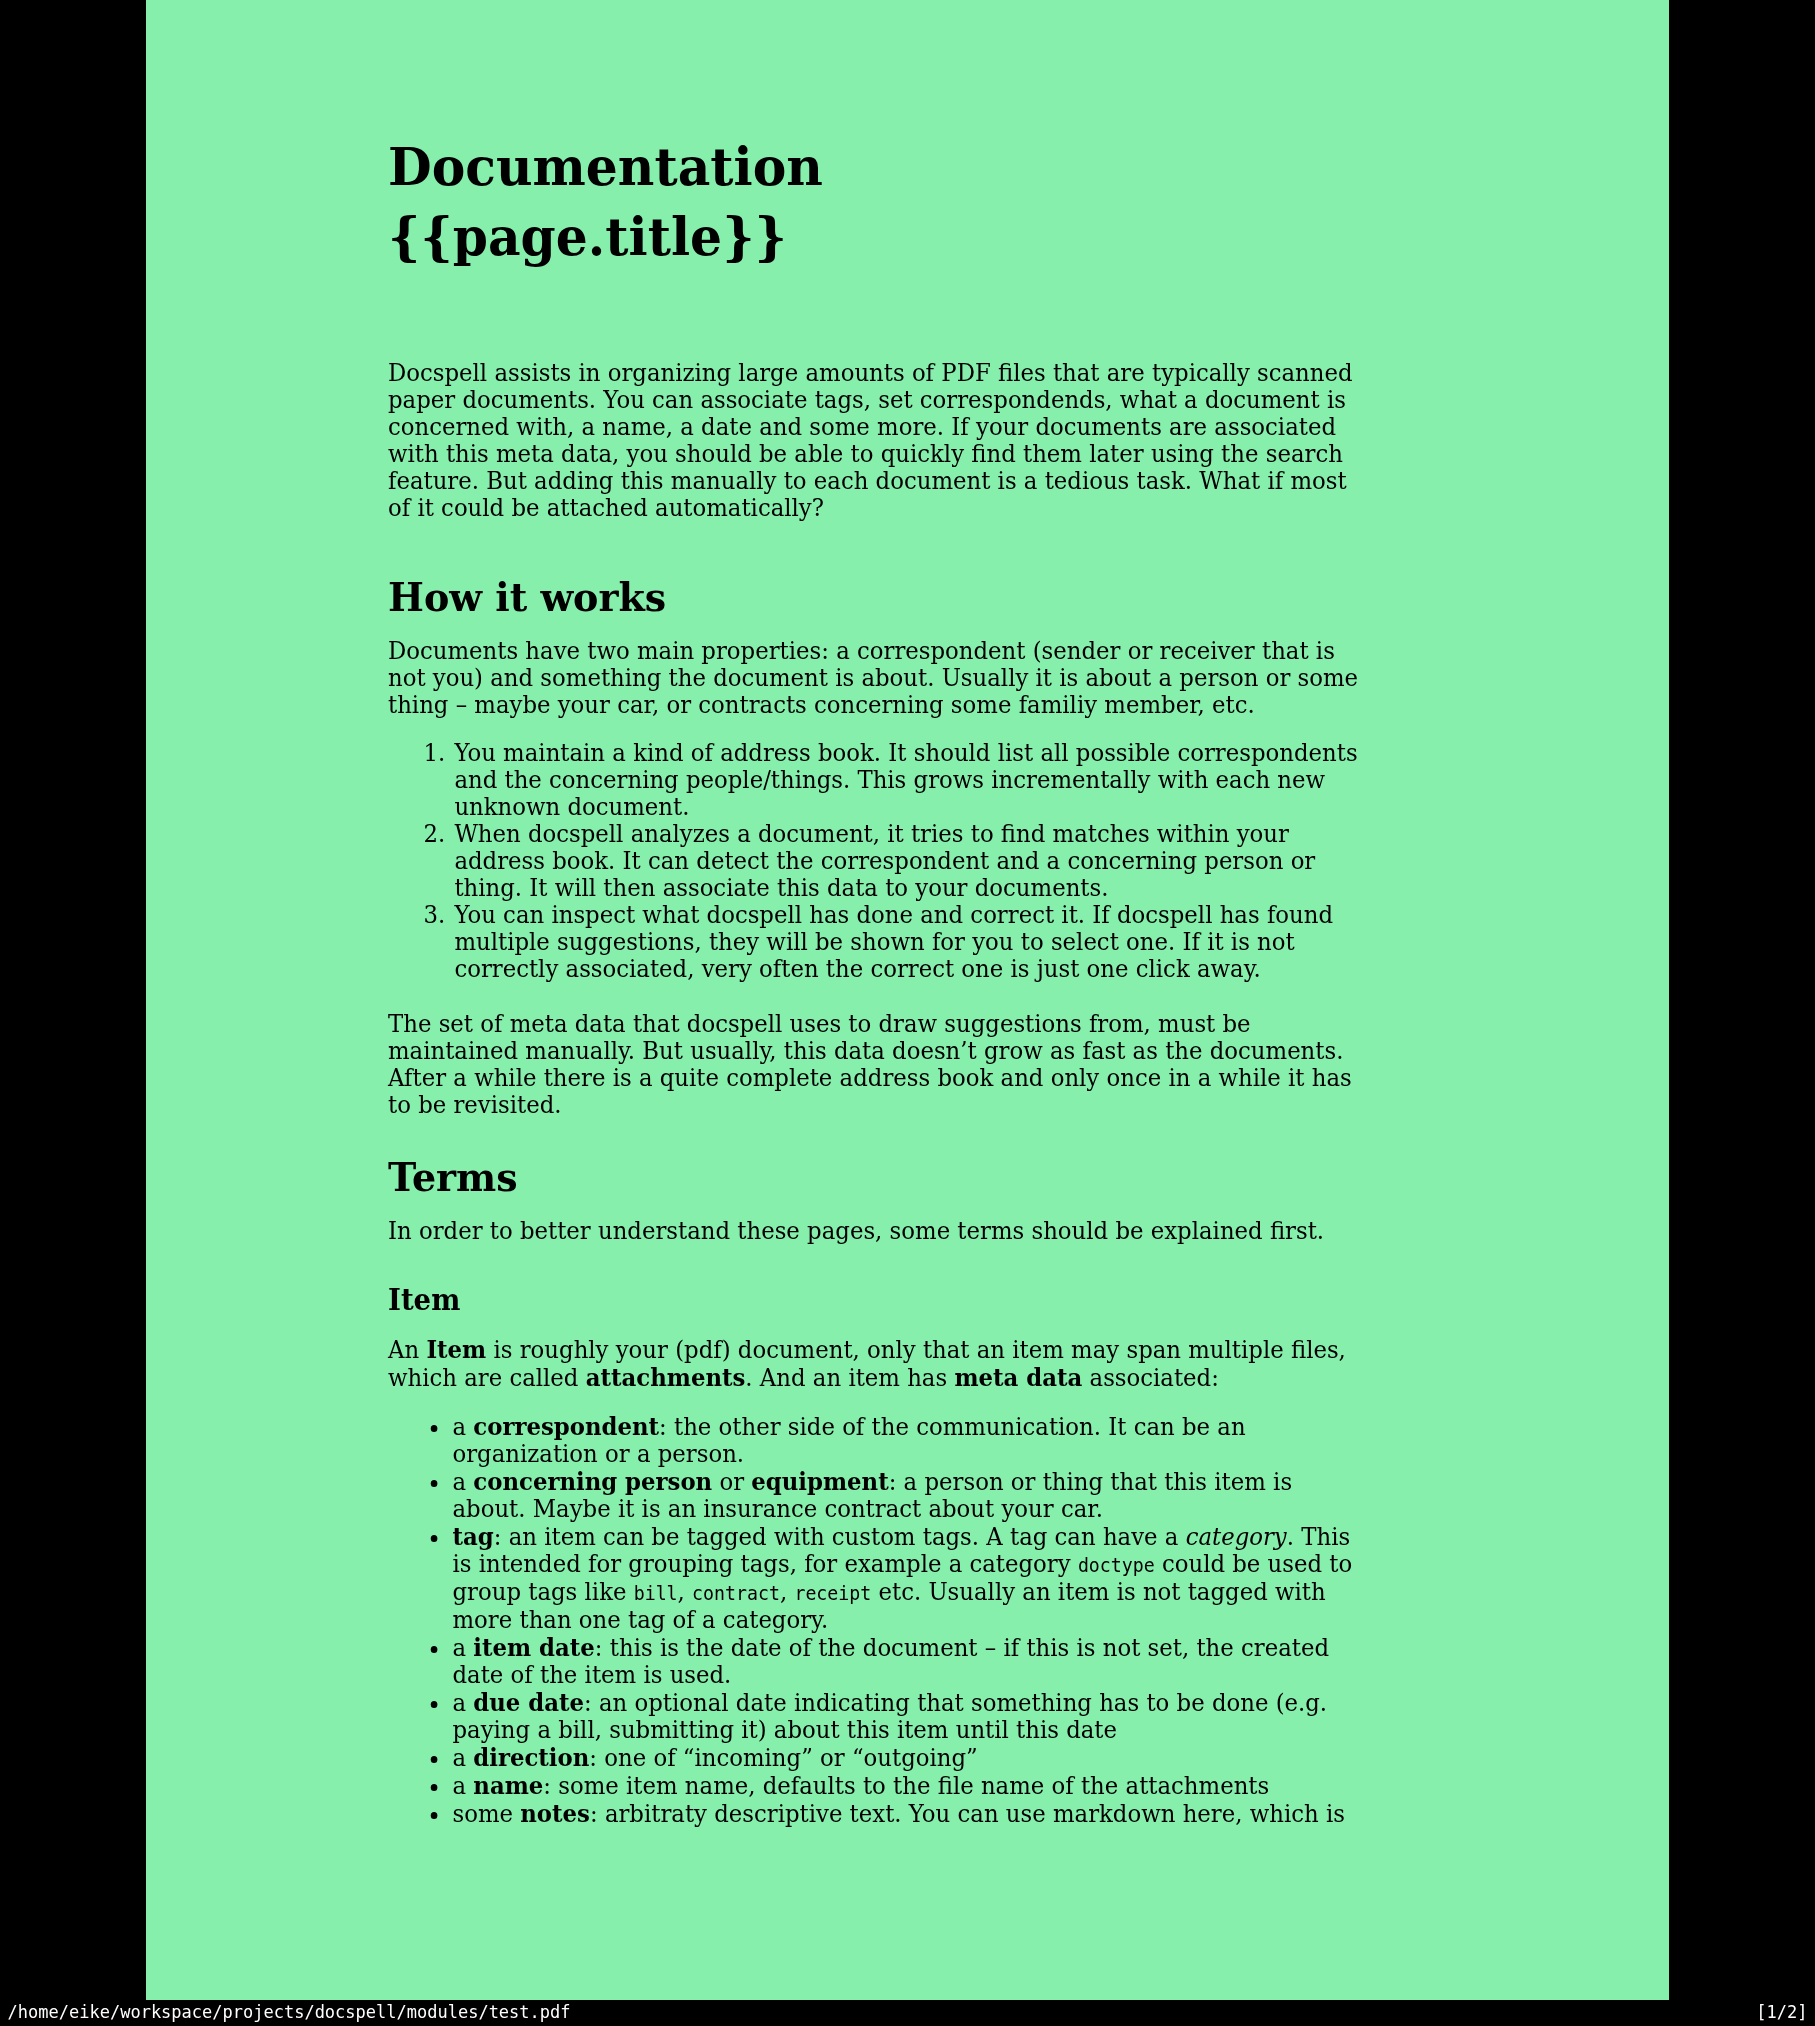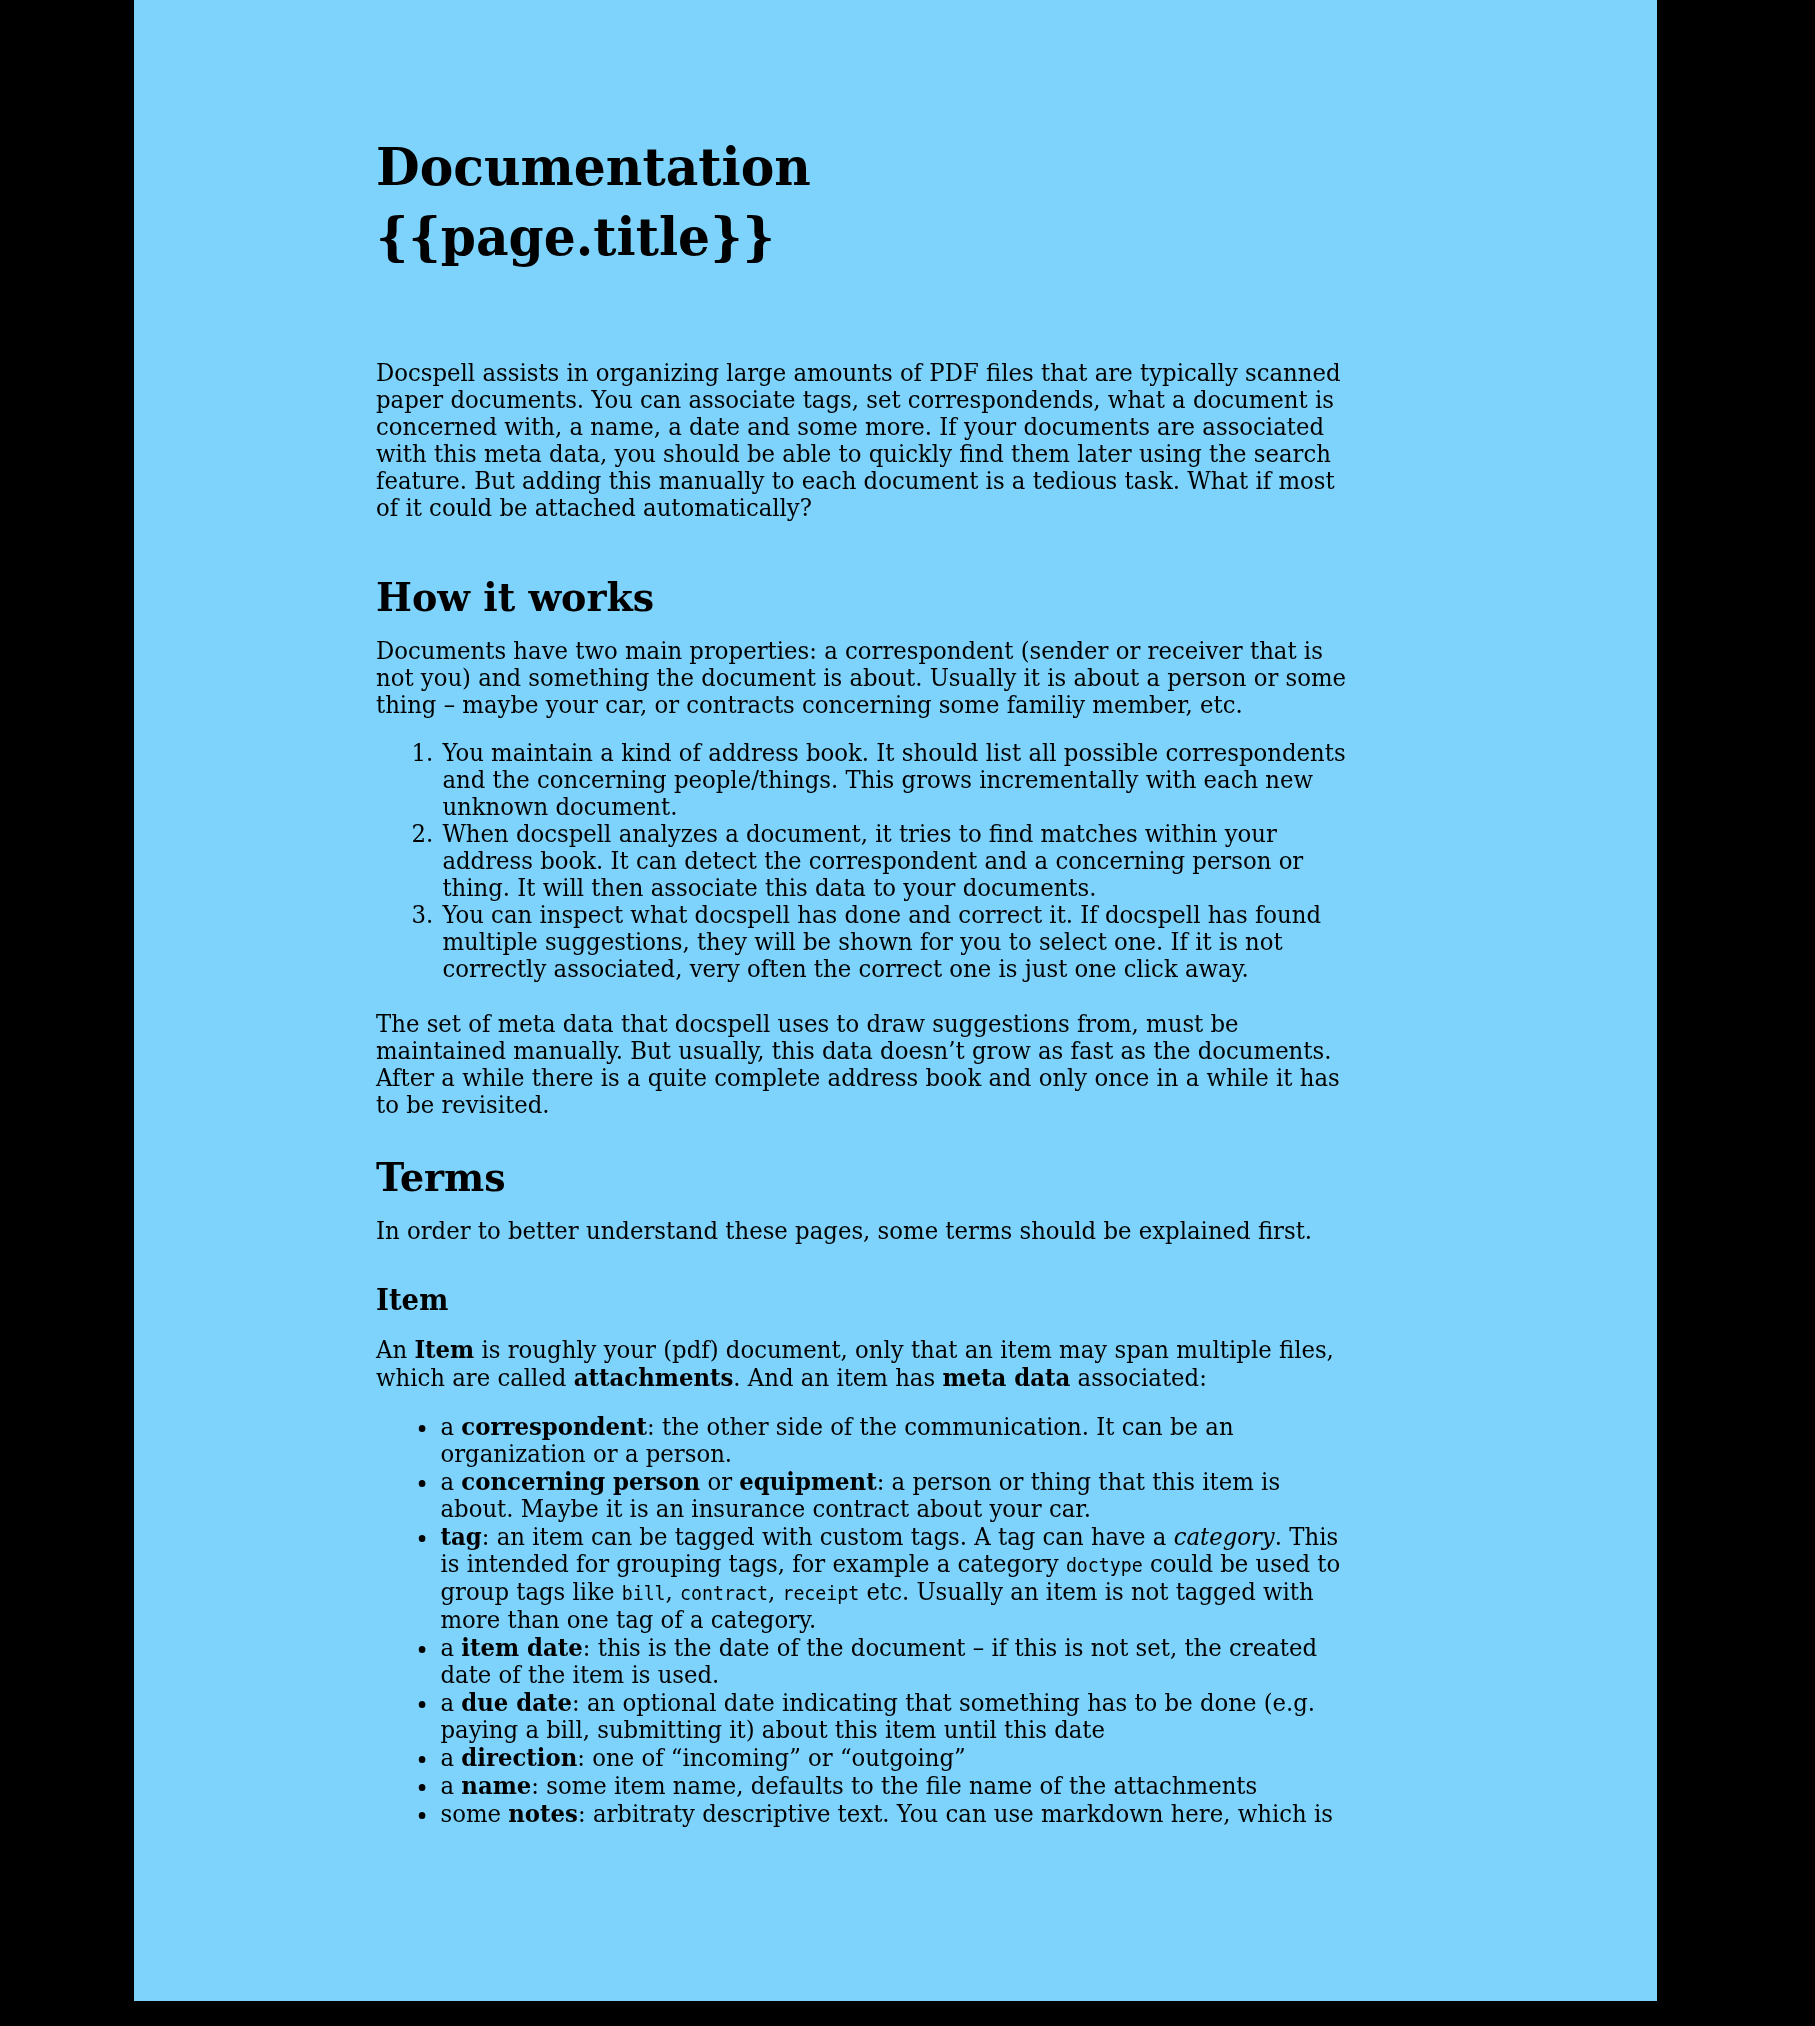--- a/index.html
+++ b/index.html
@@ -1,21 +1,21 @@
 <!DOCTYPE html>
 <html style="font-size:15px"><head>
 <meta charset="utf-8">
 <style>
   * { margin:0; padding:0; box-sizing:border-box; }
   html,body { width:1815px; height:2026px; background:#000; overflow:hidden; }
   .viewer { position:relative; width:1815px; height:2026px; background:#000000; }
 
   .page {
-    position:absolute; left:134px; top:0;
-    width:1523px; height:2001px; background:#7dd3fc;
+    position:absolute; left:146px; top:0;
+    width:1523px; height:2001px; background:#86efac;
   }
 
   .doc {
     position:absolute; left:242px; top:0; width:1032px;
     padding-top:140px;
     transform:scaleX(0.95); transform-origin:top left;
     font-family:"DejaVu Serif","Liberation Serif",serif;
     color:#000000; font-size:24px; line-height:27px;
     text-align:left;
   }
@@ -94,15 +94,19 @@
           <li>a <strong>item date</strong>: this is the date of the document – if this is not set, the created date of the item is used.</li>
           <li>a <strong>due date</strong>: an optional date indicating that something has to be done (e.g. paying a bill, submitting it) about this item until this date</li>
           <li>a <strong>direction</strong>: one of “incoming” or “outgoing”</li>
           <li>a <strong>name</strong>: some item name, defaults to the file name of the attachments</li>
           <li>some <strong>notes</strong>: arbitraty descriptive text. You can use markdown here, which is</li>
         </ul>
 
     </div>
   </div>
 
+  <div class="statusbar">
+    <span>/home/eike/workspace/projects/docspell/modules/test.pdf</span>
+    <span>[1/2]</span>
+  </div>
 
 </div>
 
 
 </body></html>

